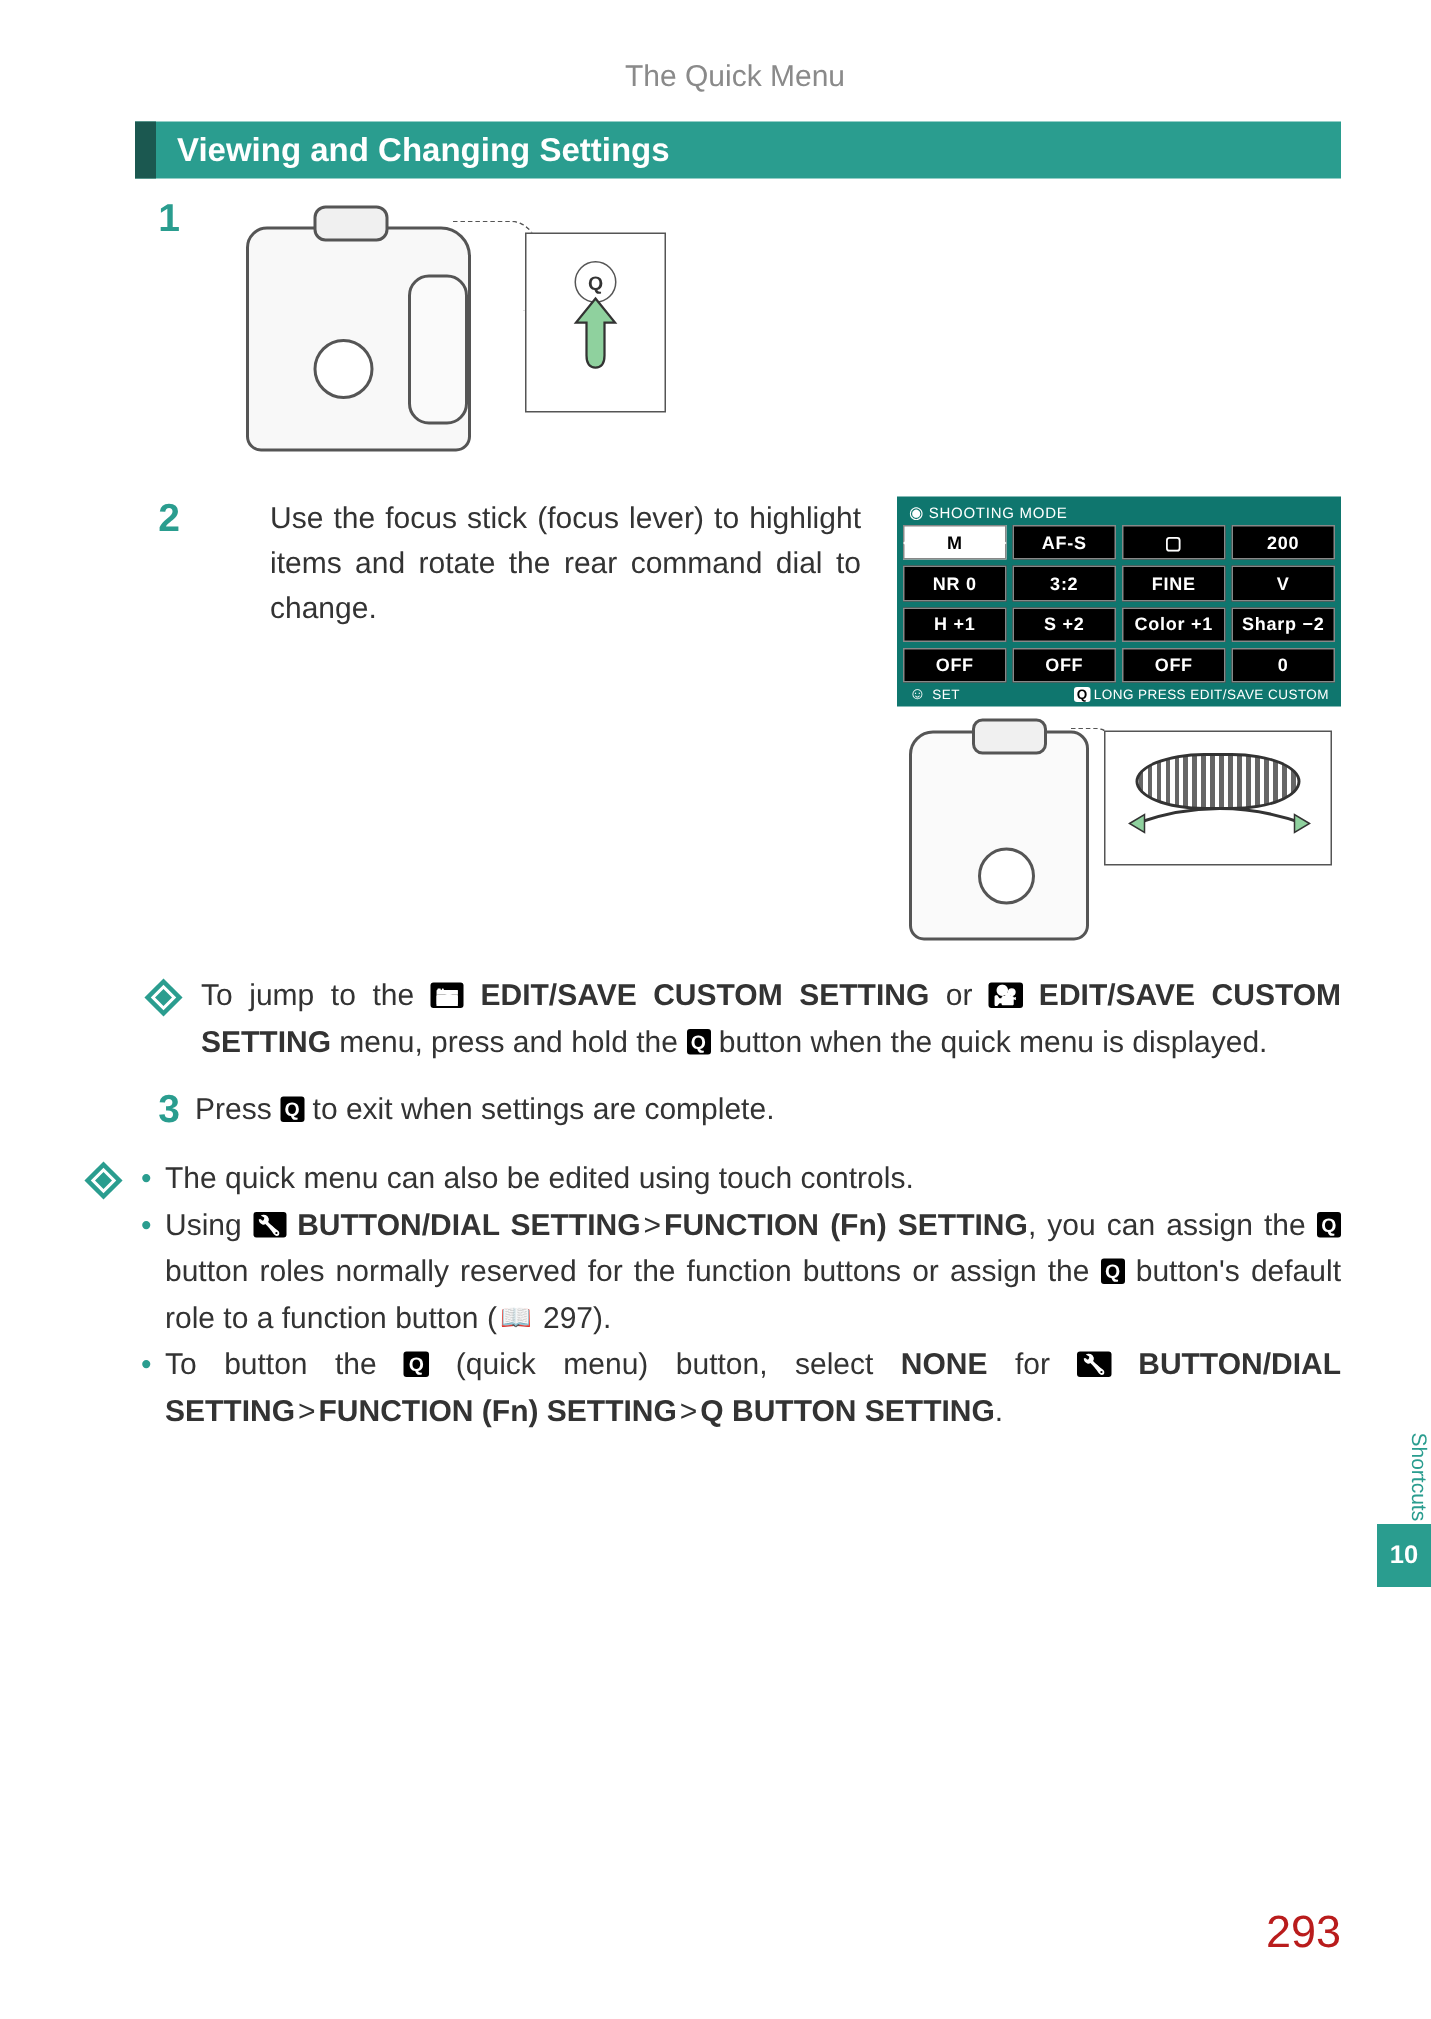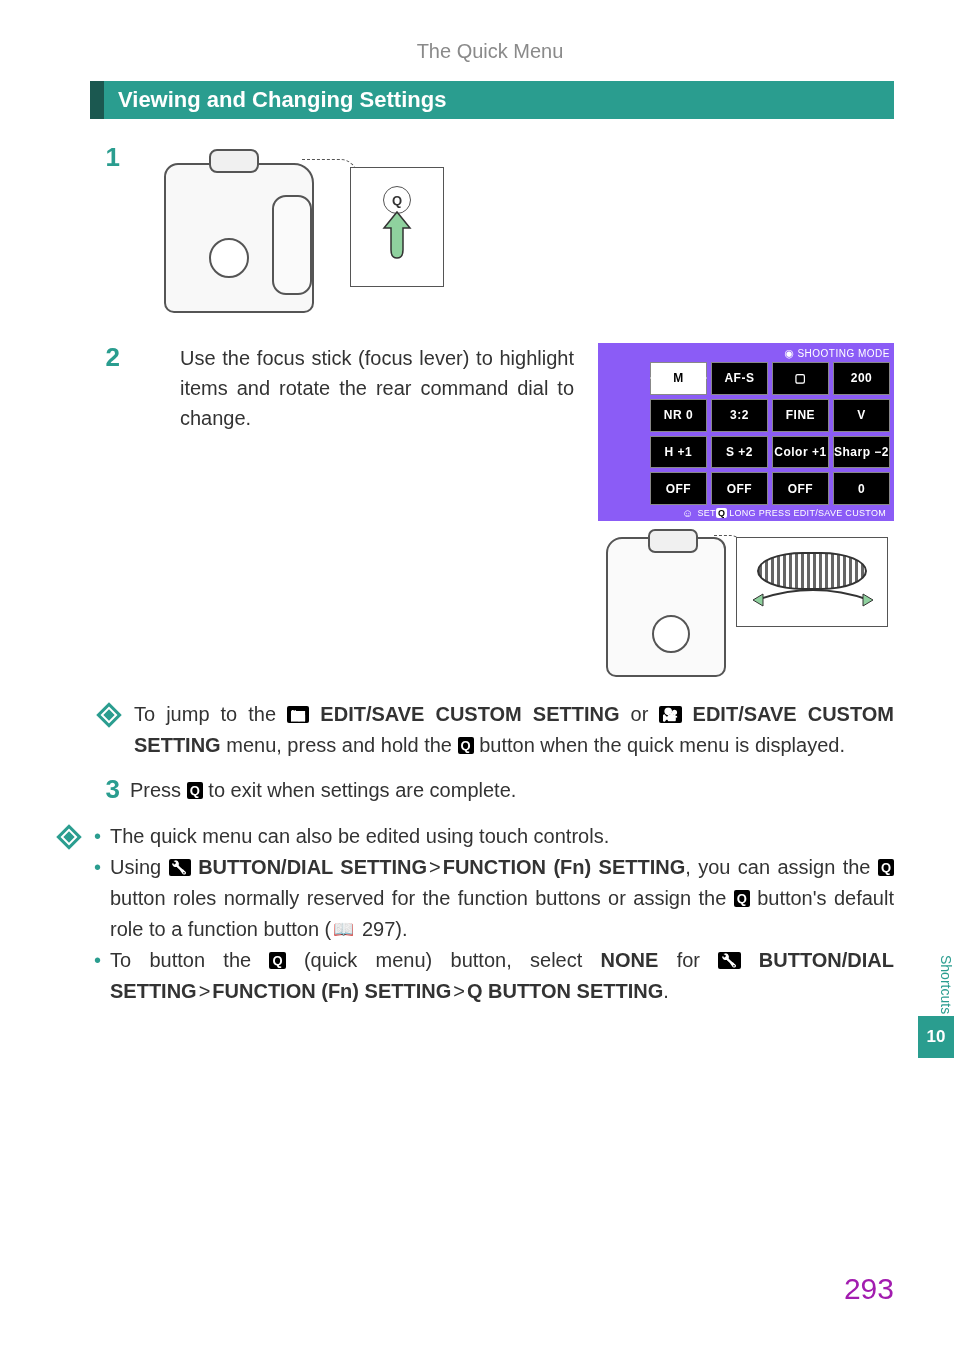--- a/index.html
+++ b/index.html
@@ -20,21 +20,21 @@
     margin-bottom: 18px;
     padding-right: 4px;
   }
   .section-bar {
     background: #2a9d8f;
     color: #fff;
     font-weight: 600;
     font-size: 22px;
     padding: 6px 14px;
     border-left: 14px solid #1b5850;
-    margin-bottom: 24px;
+    margin-bottom: 12px;
   }
   .body-area { position: relative; }
   .step {
     display: flex;
     align-items: flex-start;
     margin-bottom: 10px;
   }
   .step-num {
     color: #2a9d8f;
     font-weight: 700;
@@ -93,26 +93,25 @@
   .press-arrow svg { width:34px; height:50px; }
   .dash-line {
     position:absolute; left:148px; top:16px; width:56px; height:60px;
     border-top:1.5px dashed #555; border-right:1.5px dashed #555;
     border-radius: 0 18px 0 0;
   }
 
   .step2-row { display:flex; gap:24px; margin-top:8px;}
   .step2-text { width: 340px; margin-left: 26px; }
   .quickmenu {
-    width: 296px; height: 178px; background:#8b5cf6; color:#fff;
+    width: 296px; height: 140px; background:#0f766e; color:#fff;
     font-family: Arial, sans-serif; font-size:11px;
     display:flex; flex-direction:column;
     padding:4px 4px 2px 4px;
     flex-shrink:0;
-    align-items:flex-end;
   }
   .qm-title { font-size:10px; letter-spacing:0.5px; margin:0 0 2px 4px; }
   .qm-title .cam-glyph { font-size:11px; margin-right:3px;}
   .qm-grid {
     flex:1; display:grid; grid-template-columns: repeat(4,1fr); grid-template-rows: repeat(4,1fr);
     gap:4px;
   }
   .qm-cell {
     border:1px solid #888; background:#000; color:#fff;
     display:flex; align-items:center; justify-content:center;
@@ -207,21 +206,21 @@
     padding-bottom:6px;
   }
   .chapter-box {
     position:absolute; right:0; top:1016px;
     width:36px; height:42px; background:#2a9d8f; color:#fff;
     display:flex; align-items:center; justify-content:center;
     font-size:17px; font-weight:600;
   }
   .page-num {
     position:absolute; right:60px; bottom:40px;
-    font-size:30px; color:#a21caf;
+    font-size:30px; color:#b91c1c;
   }
 </style>
 </head>
 <body>
 
 <div class="header-right">The Quick Menu</div>
 
 <div class="section-bar">Viewing and Changing Settings</div>
 
 <div class="body-area">

